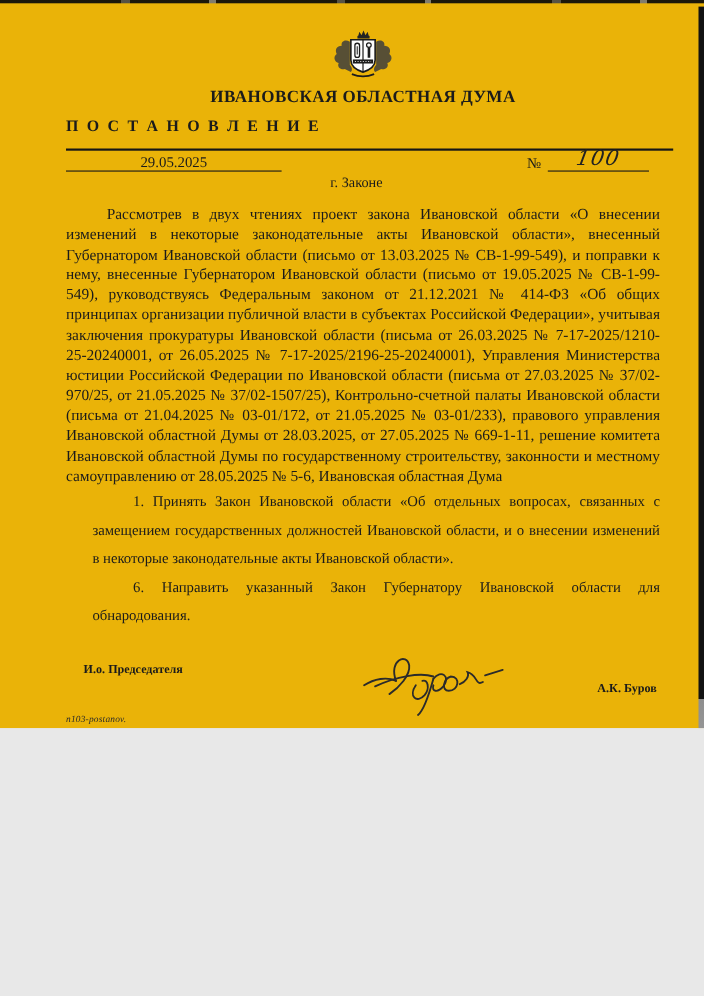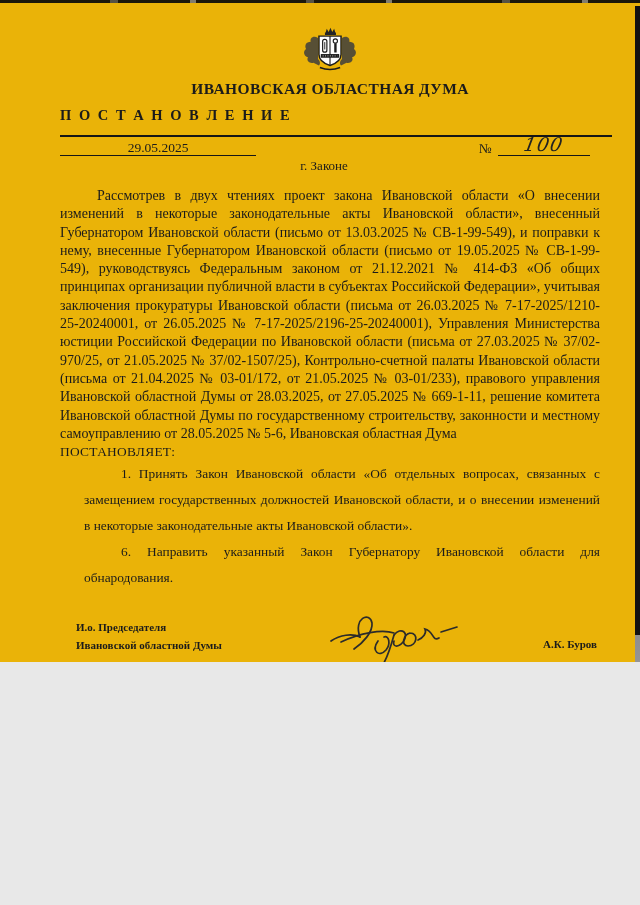--- a/index.html
+++ b/index.html
@@ -124,29 +124,27 @@
             <span class="handwritten-number">100</span>
           </span>
         </div>
       </div>
     </div>
 
     <div class="city">г. Законе</div>
 
 
     <div class="preamble">Рассмотрев в двух чтениях проект закона Ивановской области «О внесении изменений в некоторые законодательные акты Ивановской области», внесенный Губернатором Ивановской области (письмо от 13.03.2025 № СВ-1-99-549), и поправки к нему, внесенные Губернатором Ивановской области (письмо от 19.05.2025 № СВ-1-99-549), руководствуясь Федеральным законом от 21.12.2021 № 414-ФЗ «Об общих принципах организации публичной власти в субъектах Российской Федерации», учитывая заключения прокуратуры Ивановской области (письма от 26.03.2025 № 7-17-2025/1210-25-20240001, от 26.05.2025 № 7-17-2025/2196-25-20240001), Управления Министерства юстиции Российской Федерации по Ивановской области (письма от 27.03.2025 № 37/02-970/25, от 21.05.2025 № 37/02-1507/25), Контрольно-счетной палаты Ивановской области (письма от 21.04.2025 № 03-01/172, от 21.05.2025 № 03-01/233), правового управления Ивановской областной Думы от 28.03.2025, от 27.05.2025 № 669-1-11, решение комитета Ивановской областной Думы по государственному строительству, законности и местному самоуправлению от 28.05.2025 № 5-6, Ивановская областная Дума</div>
-    <div class="resolves">ПОСТАНОВЛЯЕТ:</div>
 
     <div class="item">1. Принять Закон Ивановской области «Об отдельных вопросах, связанных с замещением государственных должностей Ивановской области, и о внесении изменений в некоторые законодательные акты Ивановской области».</div>
     <div class="item">6. Направить указанный Закон Губернатору Ивановской области для обнародования.</div>
 
     <div class="signature-row">
       <div class="sign-position">
         <div>И.о. Председателя</div>
-        <div>Ивановской областной Думы</div>
       </div>
       <svg class="sign-scrawl" viewBox="0 0 140 62" aria-hidden="true">
         <g fill="none" stroke="#2b2b2b" stroke-width="1.7" stroke-linecap="round">
           <path d="M3,33 C12,27 24,25 32,29"></path>
           <path d="M32,29 C25,10 42,3 44,15 C45,24 35,35 26,41"></path>
           <path d="M13,34 C32,25 54,21 66,25"></path>
           <path d="M50,33 c-7,10 1,17 8,9 c5,-6 3,-15 -2,-13"></path>
           <path d="M66,27 c-5,18 -9,29 -14,33"></path>
           <path d="M66,27 c7,-9 16,-2 9,7 c-5,6 -11,5 -9,-1"></path>
           <path d="M82,25 c-7,2 -9,13 -2,13 c9,0 11,-13 2,-13"></path>

